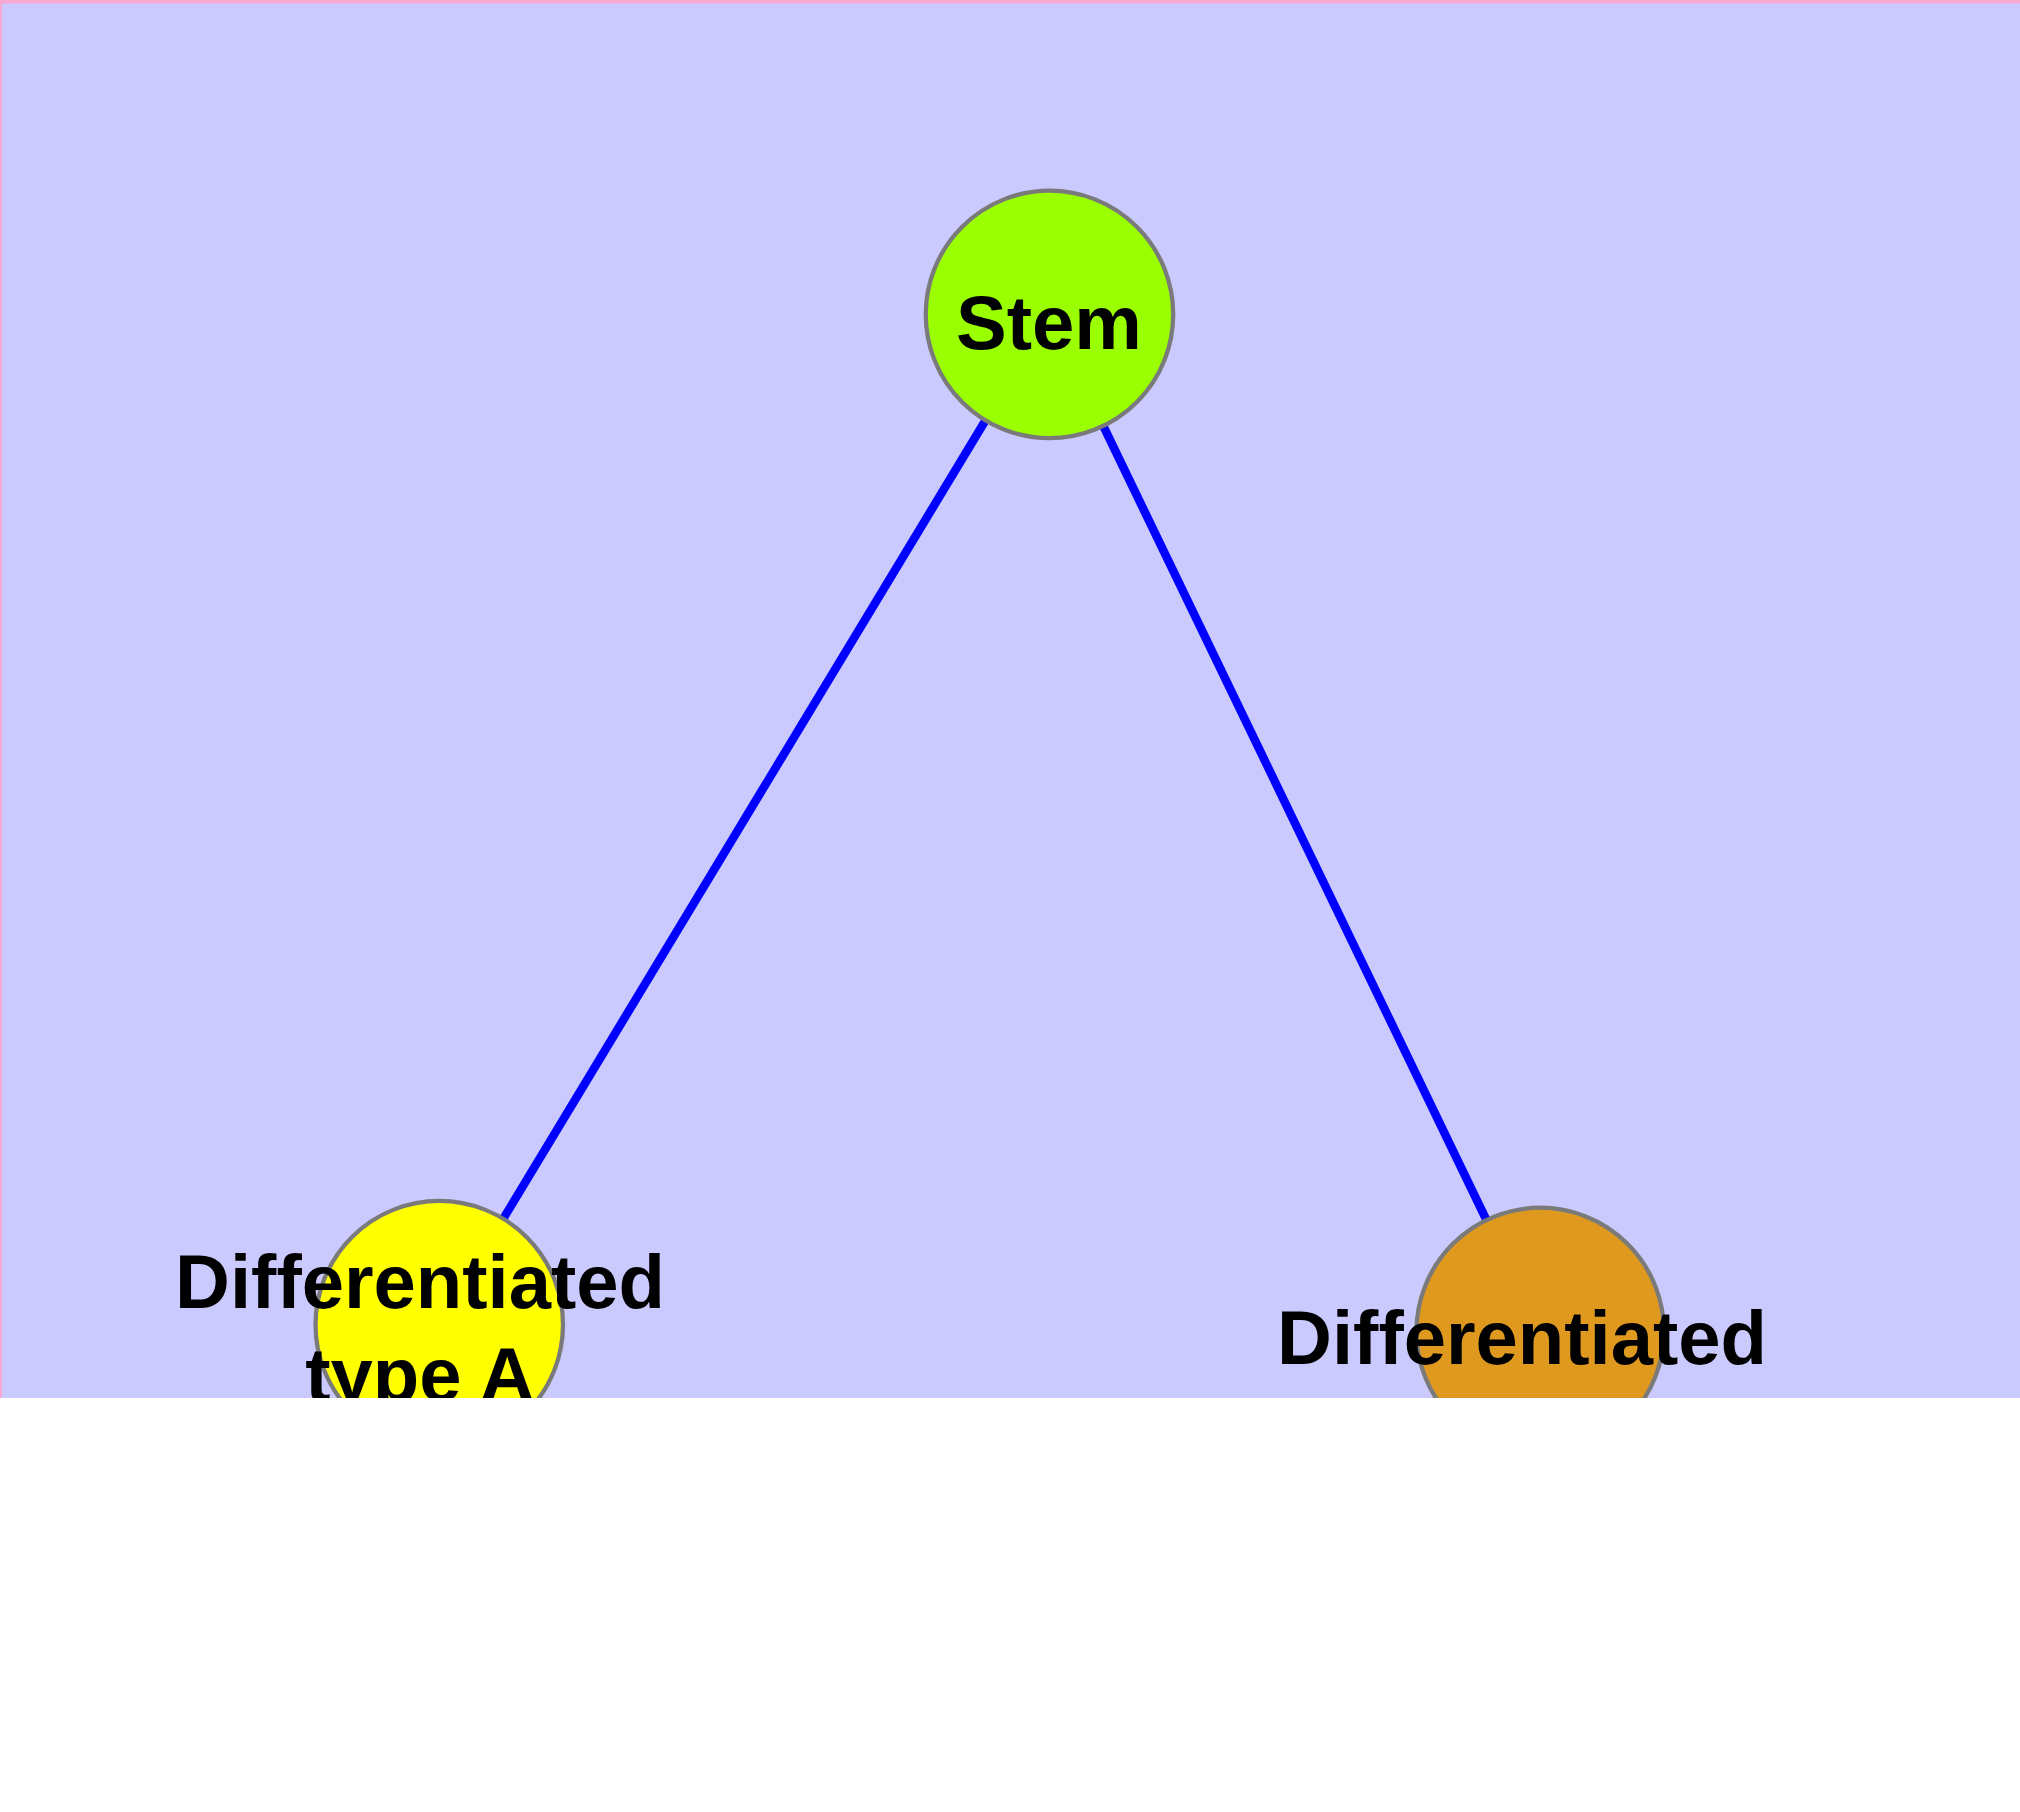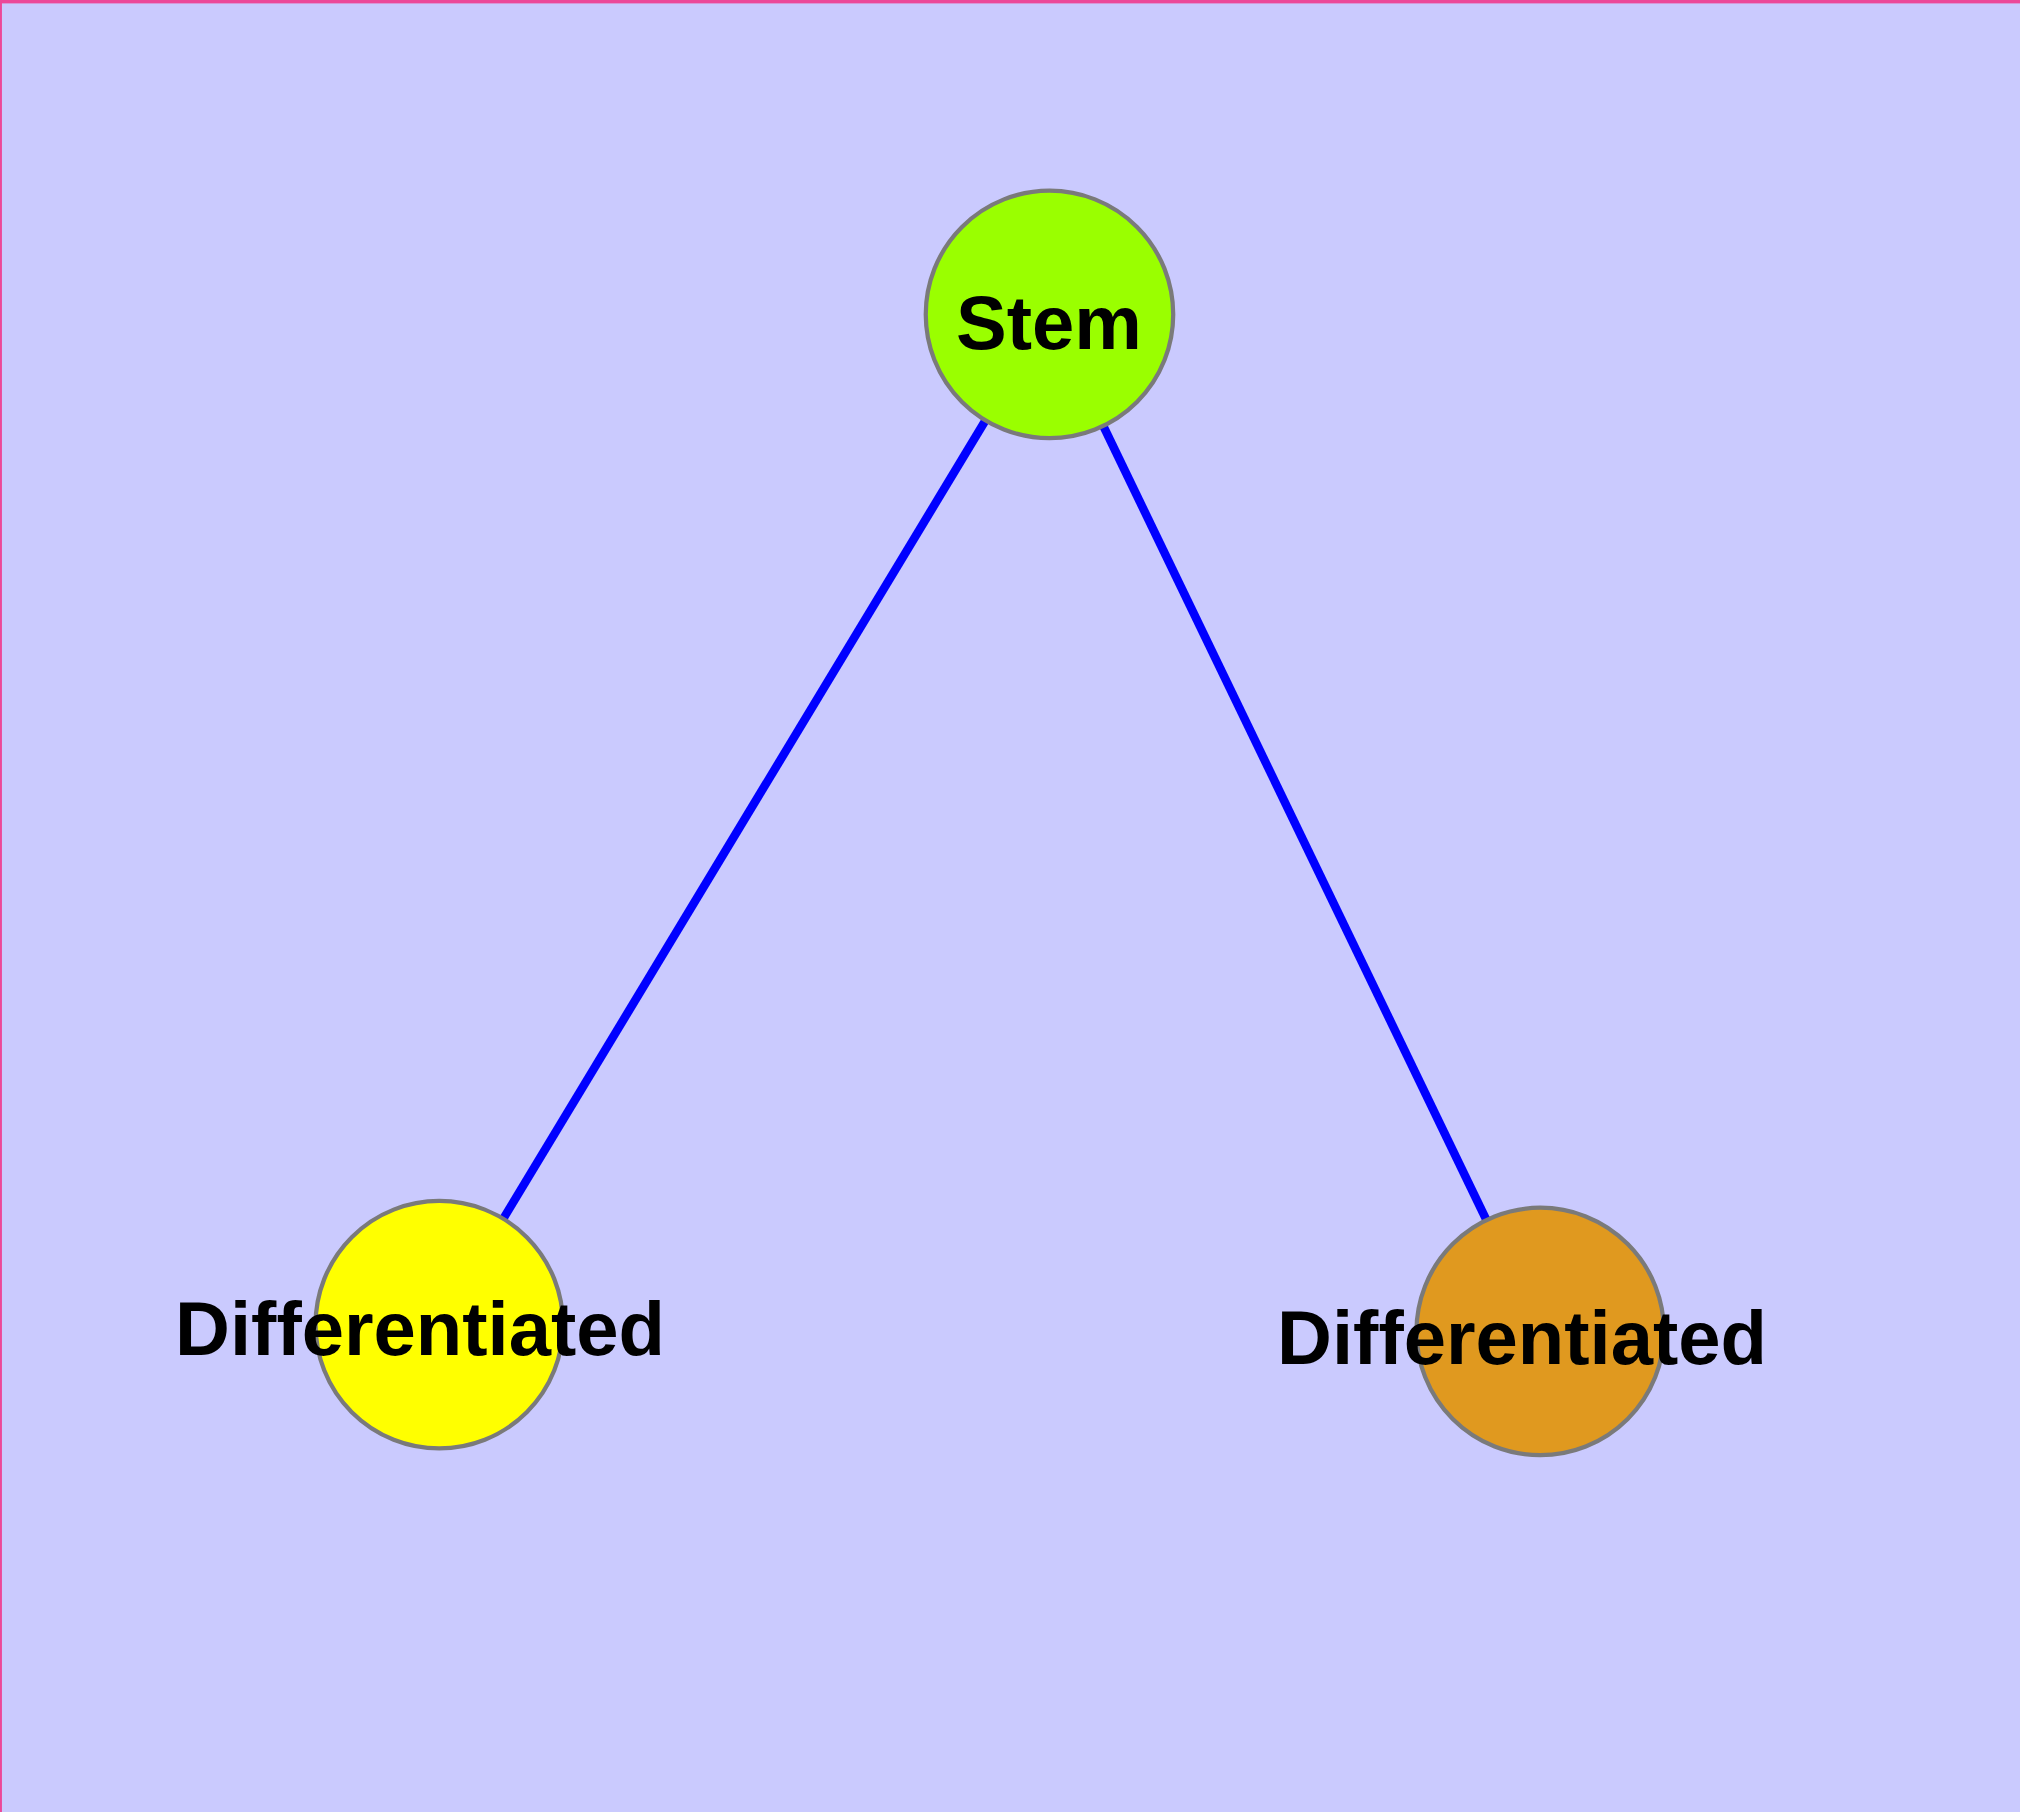--- a/index.html
+++ b/index.html
@@ -3,23 +3,23 @@
 <meta charset="utf-8">
 <style>
   html, body {
     margin: 0;
     padding: 0;
     background: #ffffff;
   }
   .canvas {
     position: relative;
     width: 2021px;
-    height: 1812px;
+    height: 1398px;
     overflow: hidden;
-    background: #ec4899;
+    background: #f9a8d4;
     font-family: "Liberation Sans", sans-serif;
   }
   .canvas svg {
     position: absolute;
     left: 0;
     top: 0;
     width: 2021px;
     height: 1812px;
     display: block;
   }
@@ -57,20 +57,21 @@
     <circle cx="518" cy="1563" r="146" fill="#ffff00" stroke="#7a7a7a" stroke-width="5"></circle>
     <circle cx="1817" cy="1571" r="146" fill="#e0991f" stroke="#7a7a7a" stroke-width="5"></circle>
   </svg>
 
   <div class="node-label label-stem">
     <span>Stem</span>
   </div>
 
   <div class="node-label label-type-a">
     <span>Differentiated</span>
+    <span>type A</span>
   </div>
 
   <div class="node-label label-type-b">
     <span>Differentiated</span>
   </div>
 
 </div>
 
 
 </body></html>

